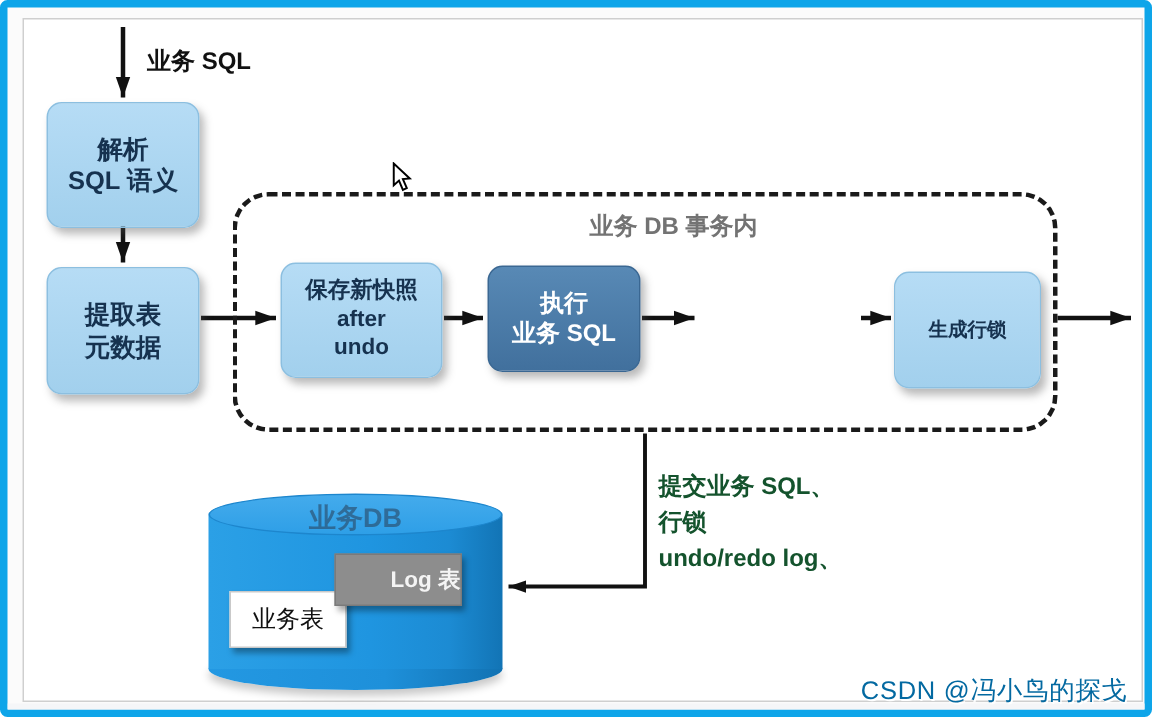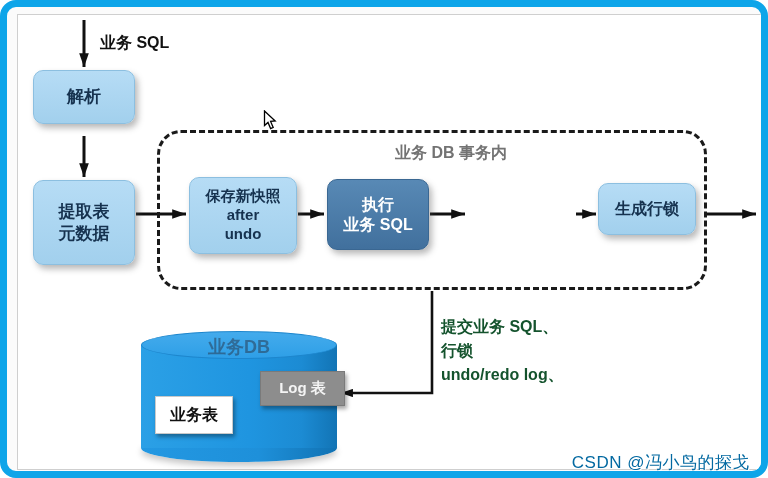--- a/index.html
+++ b/index.html
@@ -1,19 +1,19 @@
 <!DOCTYPE html>
 <html><head>
 <meta charset="utf-8">
 <style>
   * { margin:0; padding:0; box-sizing:border-box; }
   body { background:#ffffff; font-family:"Liberation Sans","DejaVu Sans",sans-serif; }
   .screen {
     position:relative; width:768px; height:478px; overflow:hidden;
-    background:#fbfbfb; border:7px solid #0ea5e9; border-radius:16px;
+    background:#fbfbfb; border:5px solid #0ea5e9; border-radius:5px;
   }
   .panel {
     position:absolute; left:10px; top:7px; width:747px; height:456px;
     background:#ffffff; border:1px solid #cfcfcf;
   }
   .bottom-strip {
     position:absolute; left:0; top:464px; width:768px; height:14px;
     background:#f5f6f8;
   }
   svg.connectors { position:absolute; left:0; top:0; }
@@ -65,26 +65,26 @@
     border:1px solid #1d86cd;
   }
   .cyl-name {
     position:absolute; left:0; top:4px; width:196px; text-align:center;
     font-size:18px; font-weight:700; color:rgba(42,72,102,.62);
   }
   .tbl-white {
     position:absolute; left:14px; top:65px; width:78px; height:38px;
     background:#ffffff; border:1px solid #c9c9c9; box-shadow:2px 3px 4px rgba(0,0,0,.35);
     display:flex; align-items:center; justify-content:center;
-    font-size:16px; font-weight:700; color:#111;
+    font-size:16px; font-weight:400; color:#111;
   }
   .tbl-gray {
-    position:absolute; left:119px; width:85px;
+    position:absolute; left:84px; width:85px;
     background:#8d8d8d; border:1px solid #7a7a7a; box-shadow:2px 3px 4px rgba(0,0,0,.35);
-    display:flex; align-items:center; justify-content:center;
+    display:flex; align-items:center; justify-content:flex-end;
     font-size:15px; font-weight:700; color:#f4f4f4;
   }
   .tbl-log  { top:40px; height:35px; }
   .tbl-lock { top:79px; height:31px; }
 
   .watermark {
     position:absolute; right:11px; top:444px; font-size:17px; font-weight:400;
     color:#0369a1; text-shadow:1px 1px 0 #ffffff; letter-spacing:.5px;
   }
   .cursor { position:absolute; left:256px; top:103px; }
@@ -107,41 +107,42 @@
     <path d="M129,207 L179,207" stroke="#111" stroke-width="3" fill="none" marker-end="url(#ah)"></path>
     <path d="M291,207 L317,207" stroke="#111" stroke-width="3" fill="none" marker-end="url(#ah)"></path>
     <path d="M423,207 L458,207" stroke="#111" stroke-width="3" fill="none" marker-end="url(#ah)"></path>
     <path d="M569,207 L589,207" stroke="#111" stroke-width="3" fill="none" marker-end="url(#ah)"></path>
     <path d="M700,207 L749,207" stroke="#111" stroke-width="3" fill="none" marker-end="url(#ah)"></path>
     <path d="M425,284 L425,386 L334,386" stroke="#111" stroke-width="2.6" fill="none" marker-end="url(#ah)"></path>
   </svg>
 
   <div class="lbl" style="left:93px; top:26px; font-size:16px;">业务 SQL</div>
 
-  <div class="box light" style="left:26px; top:63px; width:102px; height:54px; font-size:17px;">
+  <div class="box light" style="left:26px; top:63px; width:102px; height:84px; font-size:17px;">
     <span>解析</span>
+    <span>SQL 语义</span>
   </div>
   <div class="box light" style="left:26px; top:173px; width:102px; height:85px; font-size:17px;">
     <span>提取表</span>
     <span>元数据</span>
   </div>
 
   <div class="dashed-rect"></div>
   <div class="tx-title">业务 DB 事务内</div>
 
   <div class="box light" style="left:182px; top:170px; width:108px; height:77px; font-size:15px;">
     <span>保存新快照</span>
     <span>after</span>
     <span>undo</span>
   </div>
   <div class="box dark" style="left:320px; top:172px; width:102px; height:71px; font-size:16px;">
     <span>执行</span>
     <span>业务 SQL</span>
   </div>
-  <div class="box light" style="left:591px; top:176px; width:98px; height:52px; font-size:16px;">
+  <div class="box light" style="left:591px; top:176px; width:98px; height:78px; font-size:13px;">
     <span>生成行锁</span>
   </div>
 
   <div class="note">
     <span>提交业务 SQL、</span>
     <span>行锁</span>
     <span>undo/redo log、</span>
   </div>
 
   <div class="cyl">

